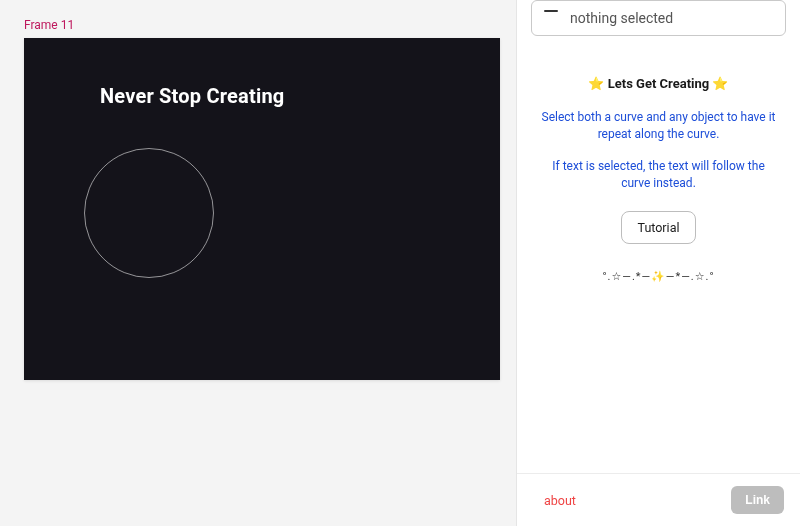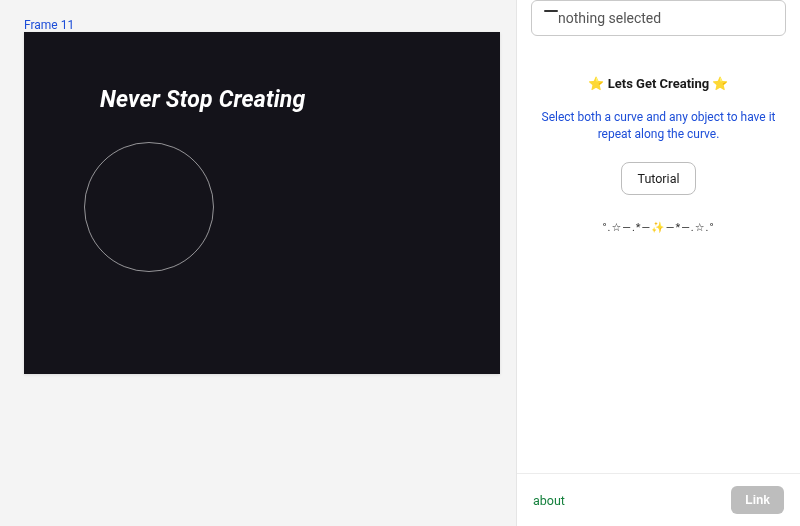--- a/index.html
+++ b/index.html
@@ -11,39 +11,39 @@
       display: flex;
       background: #f4f4f4;
     }
     .canvas-area {
       flex: 1;
       background: #f4f4f4;
       position: relative;
       padding: 18px 0 0 24px;
     }
     .frame-label {
-      color: #1d4ed8;
+      color: #be185d;
       font-size: 12px;
+      margin-bottom: 6px;
     }
     .frame {
       background: #14131a;
       width: 476px;
       height: 342px;
       position: relative;
       box-shadow: 0 1px 3px rgba(0,0,0,0.1);
     }
     .frame-heading {
       position: absolute;
-      top: 54px;
+      top: 46px;
       left: 76px;
       color: #ffffff;
-      font-size: 23px;
+      font-size: 20px;
       font-weight: 700;
       letter-spacing: 0.2px;
-      font-style: italic;
     }
     .frame-circle {
       position: absolute;
       top: 110px;
       left: 60px;
       width: 130px;
       height: 130px;
       border: 1px solid rgba(255,255,255,0.55);
       border-radius: 50%;
     }
@@ -81,21 +81,21 @@
       align-items:center;
       justify-content:center;
     }
     .selection-box-wrap { padding: 0 14px; }
     .selection-box {
       border: 1px solid #c9c9c9;
       border-radius: 6px;
       padding: 9px 12px;
       display: flex;
       align-items: flex-start;
-      gap: 0;
+      gap: 12px;
       cursor: pointer;
     }
     .selection-dash {
       width: 14px;
       height: 2px;
       background: #333;
       border-radius: 1px;
     }
     .selection-text {
       font-size: 14px;
@@ -138,22 +138,23 @@
     }
     .panel-footer {
       border-top: 1px solid #ececec;
       padding: 12px 16px;
       display: flex;
       align-items: center;
       justify-content: space-between;
     }
     .about-link {
       font-size: 12.5px;
-      color: #15803d;
+      color: #ef4444;
       cursor: pointer;
+      margin-left: 11px;
     }
     .link-btn {
       background: #bdbdbd;
       color: #ffffff;
       font-size: 12px;
       font-weight: 600;
       padding: 7px 14px;
       border-radius: 6px;
       cursor: pointer;
       border: none;
@@ -175,20 +176,21 @@
   <div class="selection-box-wrap">
     <div class="selection-box">
       <span class="selection-dash"></span>
       <span class="selection-text">nothing selected</span>
     </div>
   </div>
 
   <div class="panel-body">
     <div class="started-heading">⭐ Lets Get Creating ⭐</div>
     <div class="started-p">Select both a curve and any object to have it repeat along the curve.</div>
+    <div class="started-p">If text is selected, the text will follow the curve instead.</div>
     <div class="tutorial-btn">Tutorial</div>
     <div class="decor-line">°.☆―.*―✨―*―.☆.°</div>
   </div>
 
   <div class="panel-footer">
     <span class="about-link">about</span>
     <button class="link-btn">Link</button>
   </div>
 </div>
 

